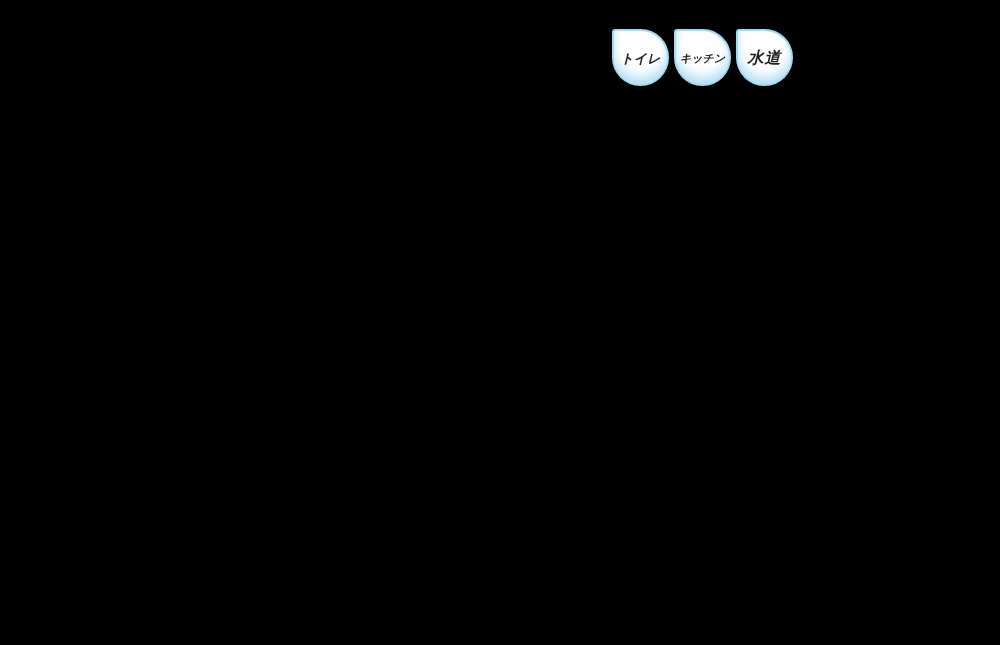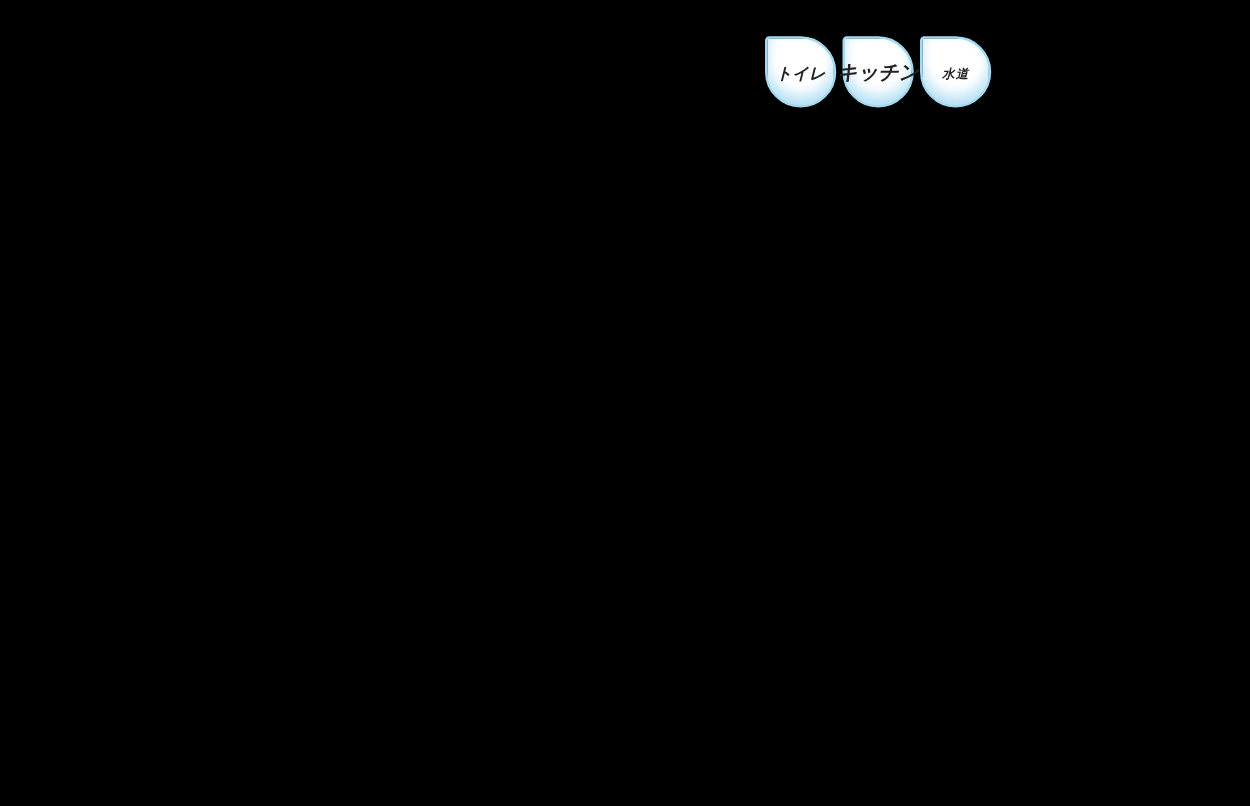--- a/index.html
+++ b/index.html
@@ -42,24 +42,24 @@
   .drop-badge .label {
     font-size: 13px;
     font-weight: bold;
     font-style: italic;
     color: #222222;
     letter-spacing: 0px;
     white-space: nowrap;
     transform: translateY(1px);
   }
   .drop-badge.small-text .label {
-    font-size: 16px;
+    font-size: 11px;
   }
   .drop-badge.wide-text .label {
-    font-size: 10px;
+    font-size: 16px;
     letter-spacing: 1px;
   }
 </style>
 </head>
 <body>
 
 <div class="screen">
   <nav class="badge-row">
     <a class="drop-badge">
       <span class="label">トイレ</span>

